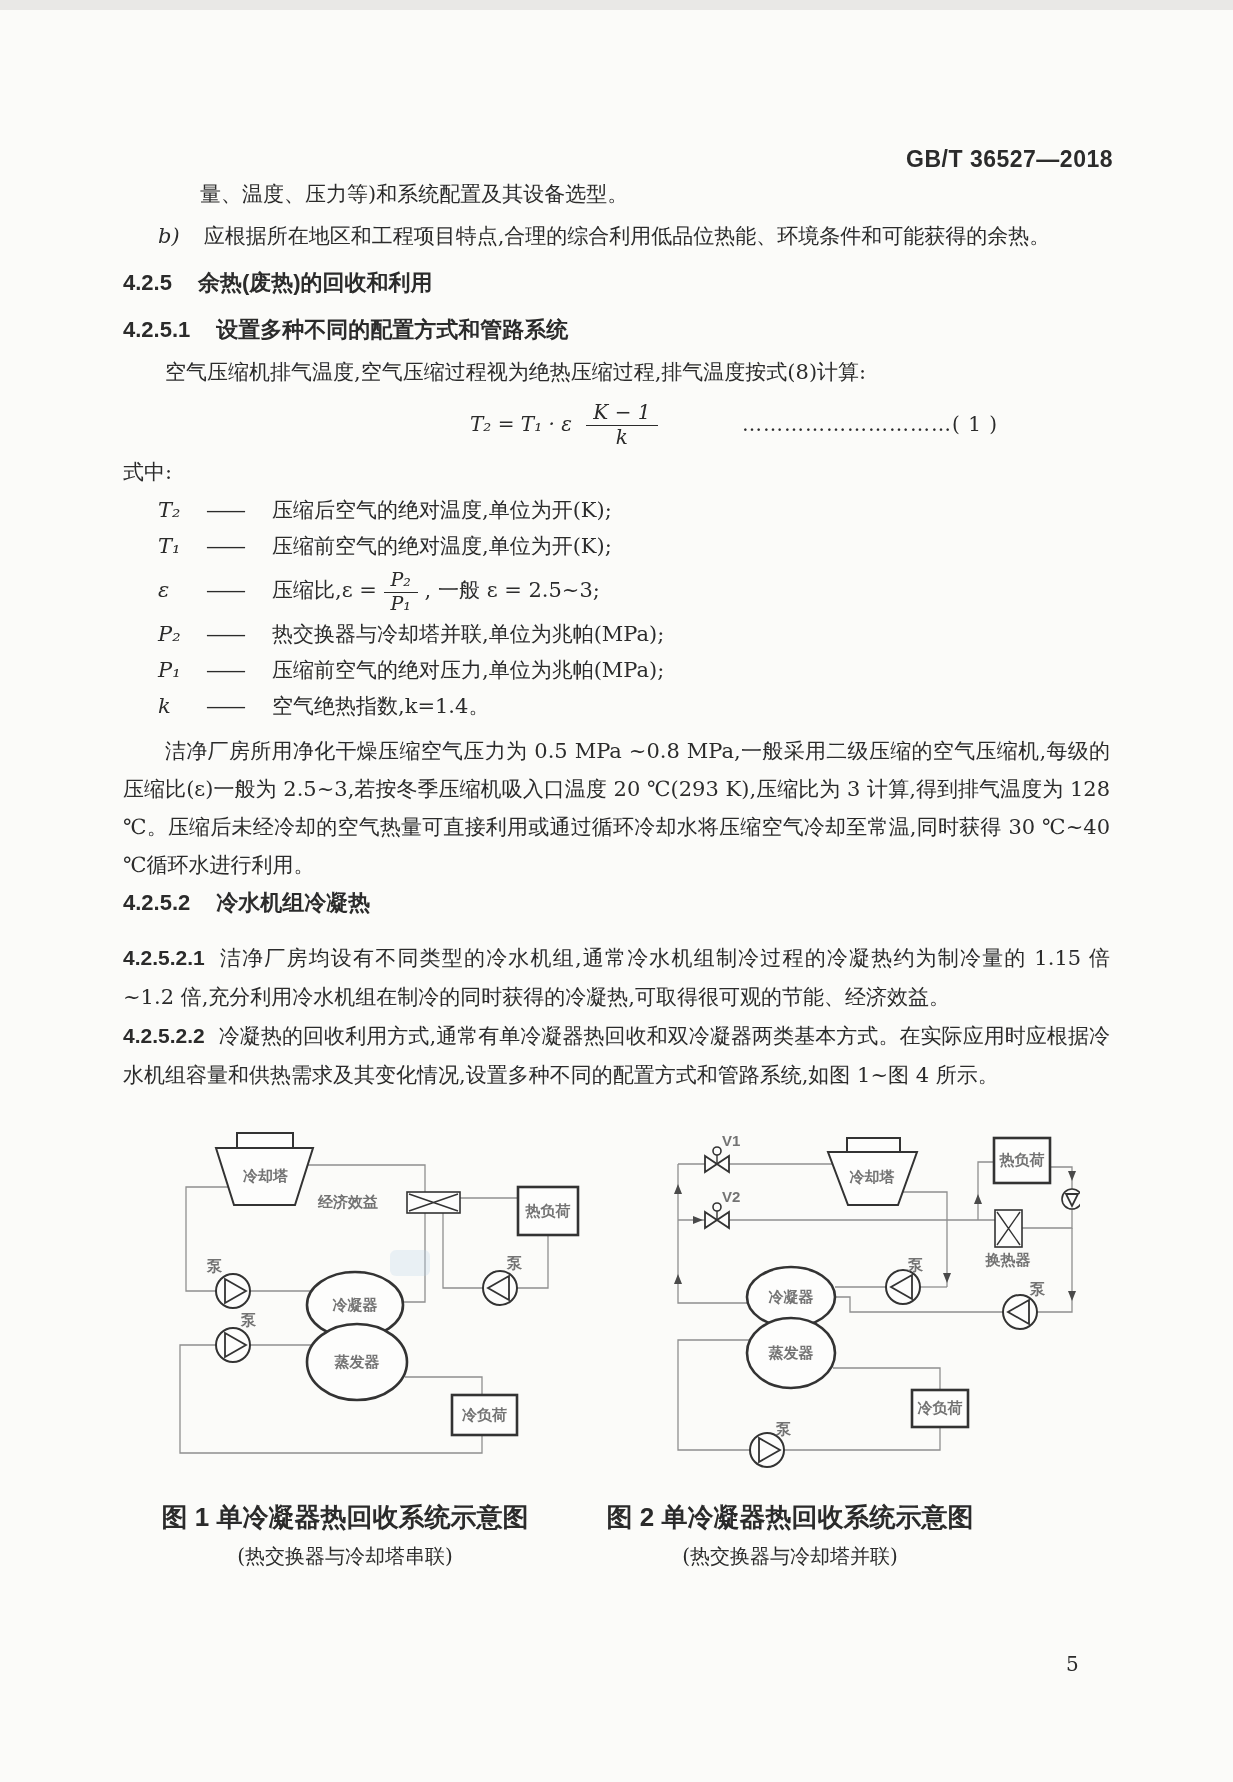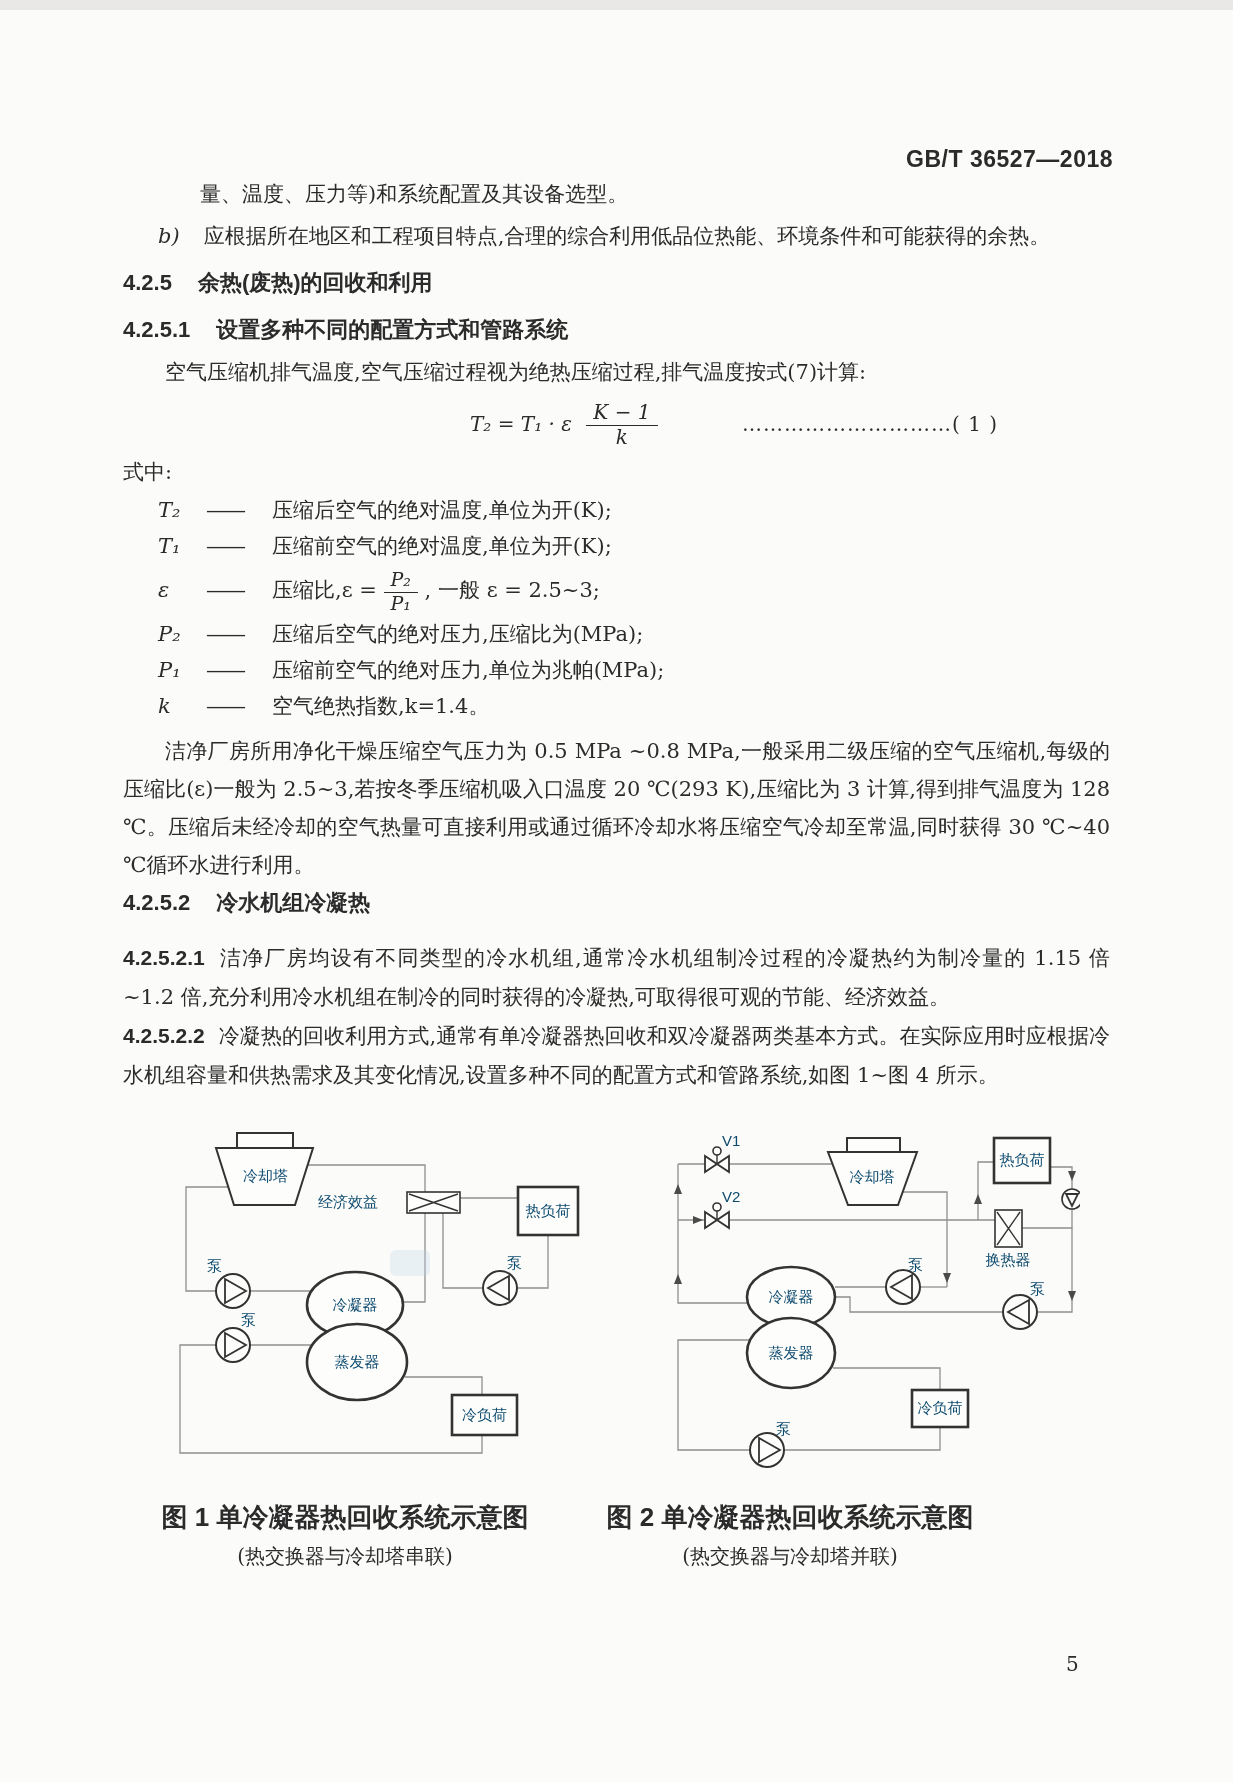--- a/index.html
+++ b/index.html
@@ -21,21 +21,21 @@
   .dash{display:inline-block;width:66px;letter-spacing:-2px;}
   .math{font-style:italic;font-family:"DejaVu Serif",serif;}
   .frac{display:inline-block;text-align:center;vertical-align:middle;font-style:italic;font-family:"DejaVu Serif",serif;line-height:1.05;}
   .frac .num{display:block;border-bottom:1.6px solid #2b2b2b;padding:0 7px 2px;}
   .frac .den{display:block;padding-top:1px;}
   .formula-main{font-size:20px;}
   .dots-row{font-size:20px;letter-spacing:1px;white-space:nowrap;}
   .fig{position:absolute;}
   .fig svg{position:absolute;left:0;top:0;}
   .dlabel{position:absolute;font-family:"Liberation Sans","DejaVu Sans",sans-serif;
-    font-weight:normal;font-size:15px;color:#0c4a6e;white-space:nowrap;}
+    font-weight:bold;font-size:15px;color:#737373;white-space:nowrap;}
   .dlabel.c{text-align:center;}
   .wire{fill:none;stroke:#8f8f8f;stroke-width:1.3px;}
   .comp{fill:#fdfdfc;stroke:#333;stroke-width:2px;}
   .thick{stroke-width:2.6px;}
   .thin{stroke-width:1.6px;}
   .xline{fill:none;stroke:#333;stroke-width:1.4px;}
   .tri{fill:#fdfdfc;stroke:#333;stroke-width:1.8px;}
   .arrow{fill:#4a4a4a;stroke:none;}
   .cap1{font-family:"Liberation Sans","DejaVu Sans",sans-serif;font-weight:bold;font-size:26px;text-align:center;}
   .cap2{font-size:20px;text-align:center;}
@@ -56,21 +56,21 @@
 
   <div class="abs heading" style="top:258px;left:123px;">
     <span class="hnum">4.2.5</span><span>余热(废热)的回收和利用</span>
   </div>
 
   <div class="abs heading" style="top:305px;left:123px;">
     <span class="hnum">4.2.5.1</span><span>设置多种不同的配置方式和管路系统</span>
   </div>
 
   <div class="abs" style="top:348px;left:123px;width:987px;">
-    <span style="margin-left:42px;">空气压缩机排气温度,空气压缩过程视为绝热压缩过程,排气温度按式(7)计算:</span>
+    <span style="margin-left:42px;">空气压缩机排气温度,空气压缩过程视为绝热压缩过程,排气温度按式(8)计算:</span>
   </div>
 
   <div class="abs formula-main" style="top:392px;left:470px;">
     <span class="math">T₂ = T₁ · ε</span>
     <span class="frac" style="margin-left:8px;">
       <span class="num">K − 1</span>
       <span class="den">k</span>
     </span>
   </div>
   <div class="abs dots-row" style="top:402px;left:742px;">
@@ -87,21 +87,21 @@
   </div>
   <div class="sym-row" style="top:560px;">
     <span class="sym">ε</span><span class="dash">——</span><span>压缩比,ε =</span>
     <span class="frac" style="font-size:19px;">
       <span class="num">P₂</span>
       <span class="den">P₁</span>
     </span>
     <span>, 一般 ε = 2.5~3;</span>
   </div>
   <div class="sym-row" style="top:610px;">
-    <span class="sym">P₂</span><span class="dash">——</span><span>压缩后空气的绝对压力,压缩比为(MPa);</span>
+    <span class="sym">P₂</span><span class="dash">——</span><span>热交换器与冷却塔并联,单位为兆帕(MPa);</span>
   </div>
   <div class="sym-row" style="top:646px;">
     <span class="sym">P₁</span><span class="dash">——</span><span>压缩前空气的绝对压力,单位为兆帕(MPa);</span>
   </div>
   <div class="sym-row" style="top:682px;">
     <span class="sym">k</span><span class="dash">——</span><span>空气绝热指数,k=1.4。</span>
   </div>
 
   <div class="abs body-par indent" style="top:722px;left:123px;">洁净厂房所用净化干燥压缩空气压力为 0.5 MPa ~0.8 MPa,一般采用二级压缩的空气压缩机,每级的压缩比(ε)一般为 2.5~3,若按冬季压缩机吸入口温度 20 ℃(293 K),压缩比为 3 计算,得到排气温度为 128 ℃。压缩后未经冷却的空气热量可直接利用或通过循环冷却水将压缩空气冷却至常温,同时获得 30 ℃~40 ℃循环水进行利用。</div>
 

